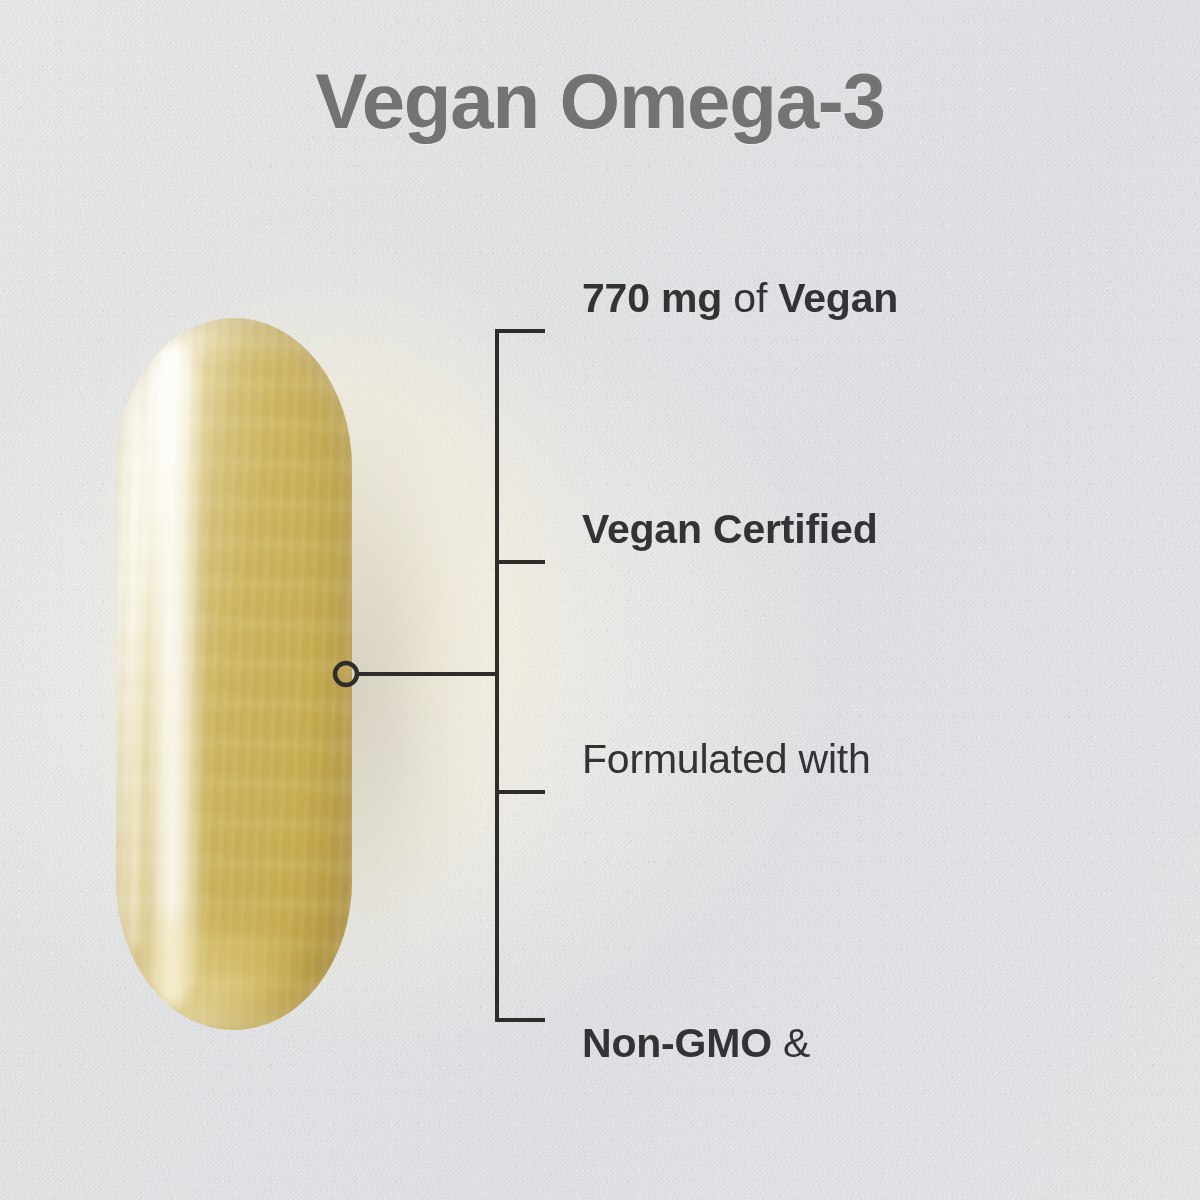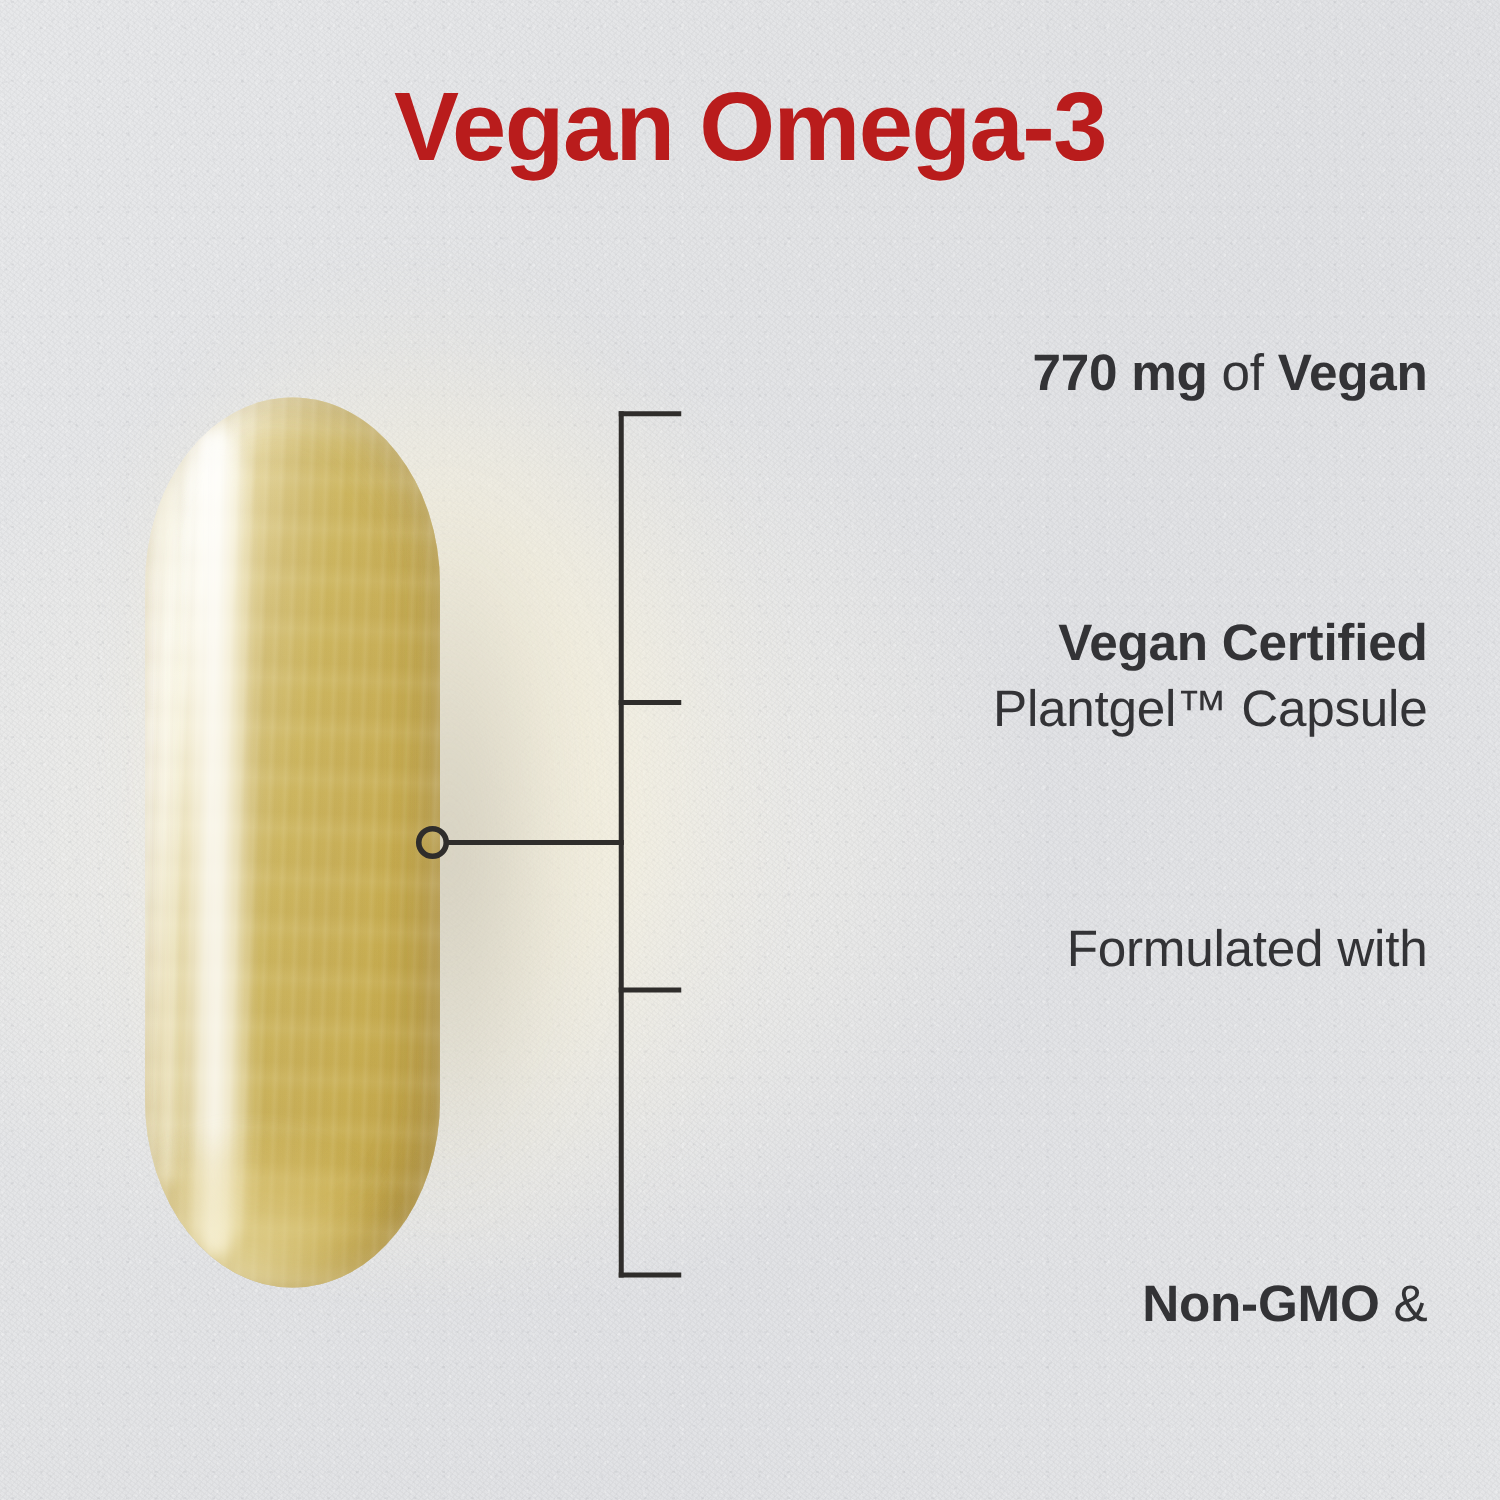--- a/index.html
+++ b/index.html
@@ -69,21 +69,21 @@
 
   
   .title {
     position: absolute;
     left: 0; right: 0;
     top: 62px;
     text-align: center;
     font-size: 78px;
     font-weight: 700;
     letter-spacing: -1.2px;
-    color: #b91c1c;
+    color: #737373;
     line-height: 1;
     text-shadow: 0 1px 1px rgba(255,255,255,.35);
   }
 
   
   .capsule-wrap {
     position: absolute;
     left: 116px;
     top: 318px;
     width: 236px;
@@ -201,26 +201,26 @@
   .callouts { position: absolute; left: 0; top: 0; width: 1200px; height: 1200px; }
   .callout {
     position: absolute;
     left: 582px;
     width: 560px;
     color: #333336;
     font-size: 41px;
     line-height: 1.30;
     letter-spacing: -0.2px;
   }
-  .callout .ln { display: block; white-space: nowrap; text-align: right; }
+  .callout .ln { display: block; white-space: nowrap; }
   .b { font-weight: 700; }
   .r { font-weight: 400; }
 
   .c1 { top: 272px; }
-  .c2 { top: 488px; }
+  .c2 { top: 503px; }
   .c3 { top: 733px; }
   .c4 { top: 1017px; }
 </style>
 </head>
 <body>
 
 <div id="stage">
 
   <div class="bg-base"></div>
   <div class="bg-noise"></div>
@@ -262,23 +262,20 @@
     <div class="callout c1">
       <span class="ln">
         <span class="b">770 mg </span><span class="r">of </span><span class="b">Vegan</span>
       </span>
     </div>
 
     <div class="callout c2">
       <span class="ln">
         <span class="b">Vegan Certified</span>
       </span>
-      <span class="ln">
-        <span class="r">Plantgel™ Capsule</span>
-      </span>
     </div>
 
     <div class="callout c3">
       <span class="ln">
         <span class="r">Formulated with</span>
       </span>
     </div>
 
     <div class="callout c4">
       <span class="ln">

